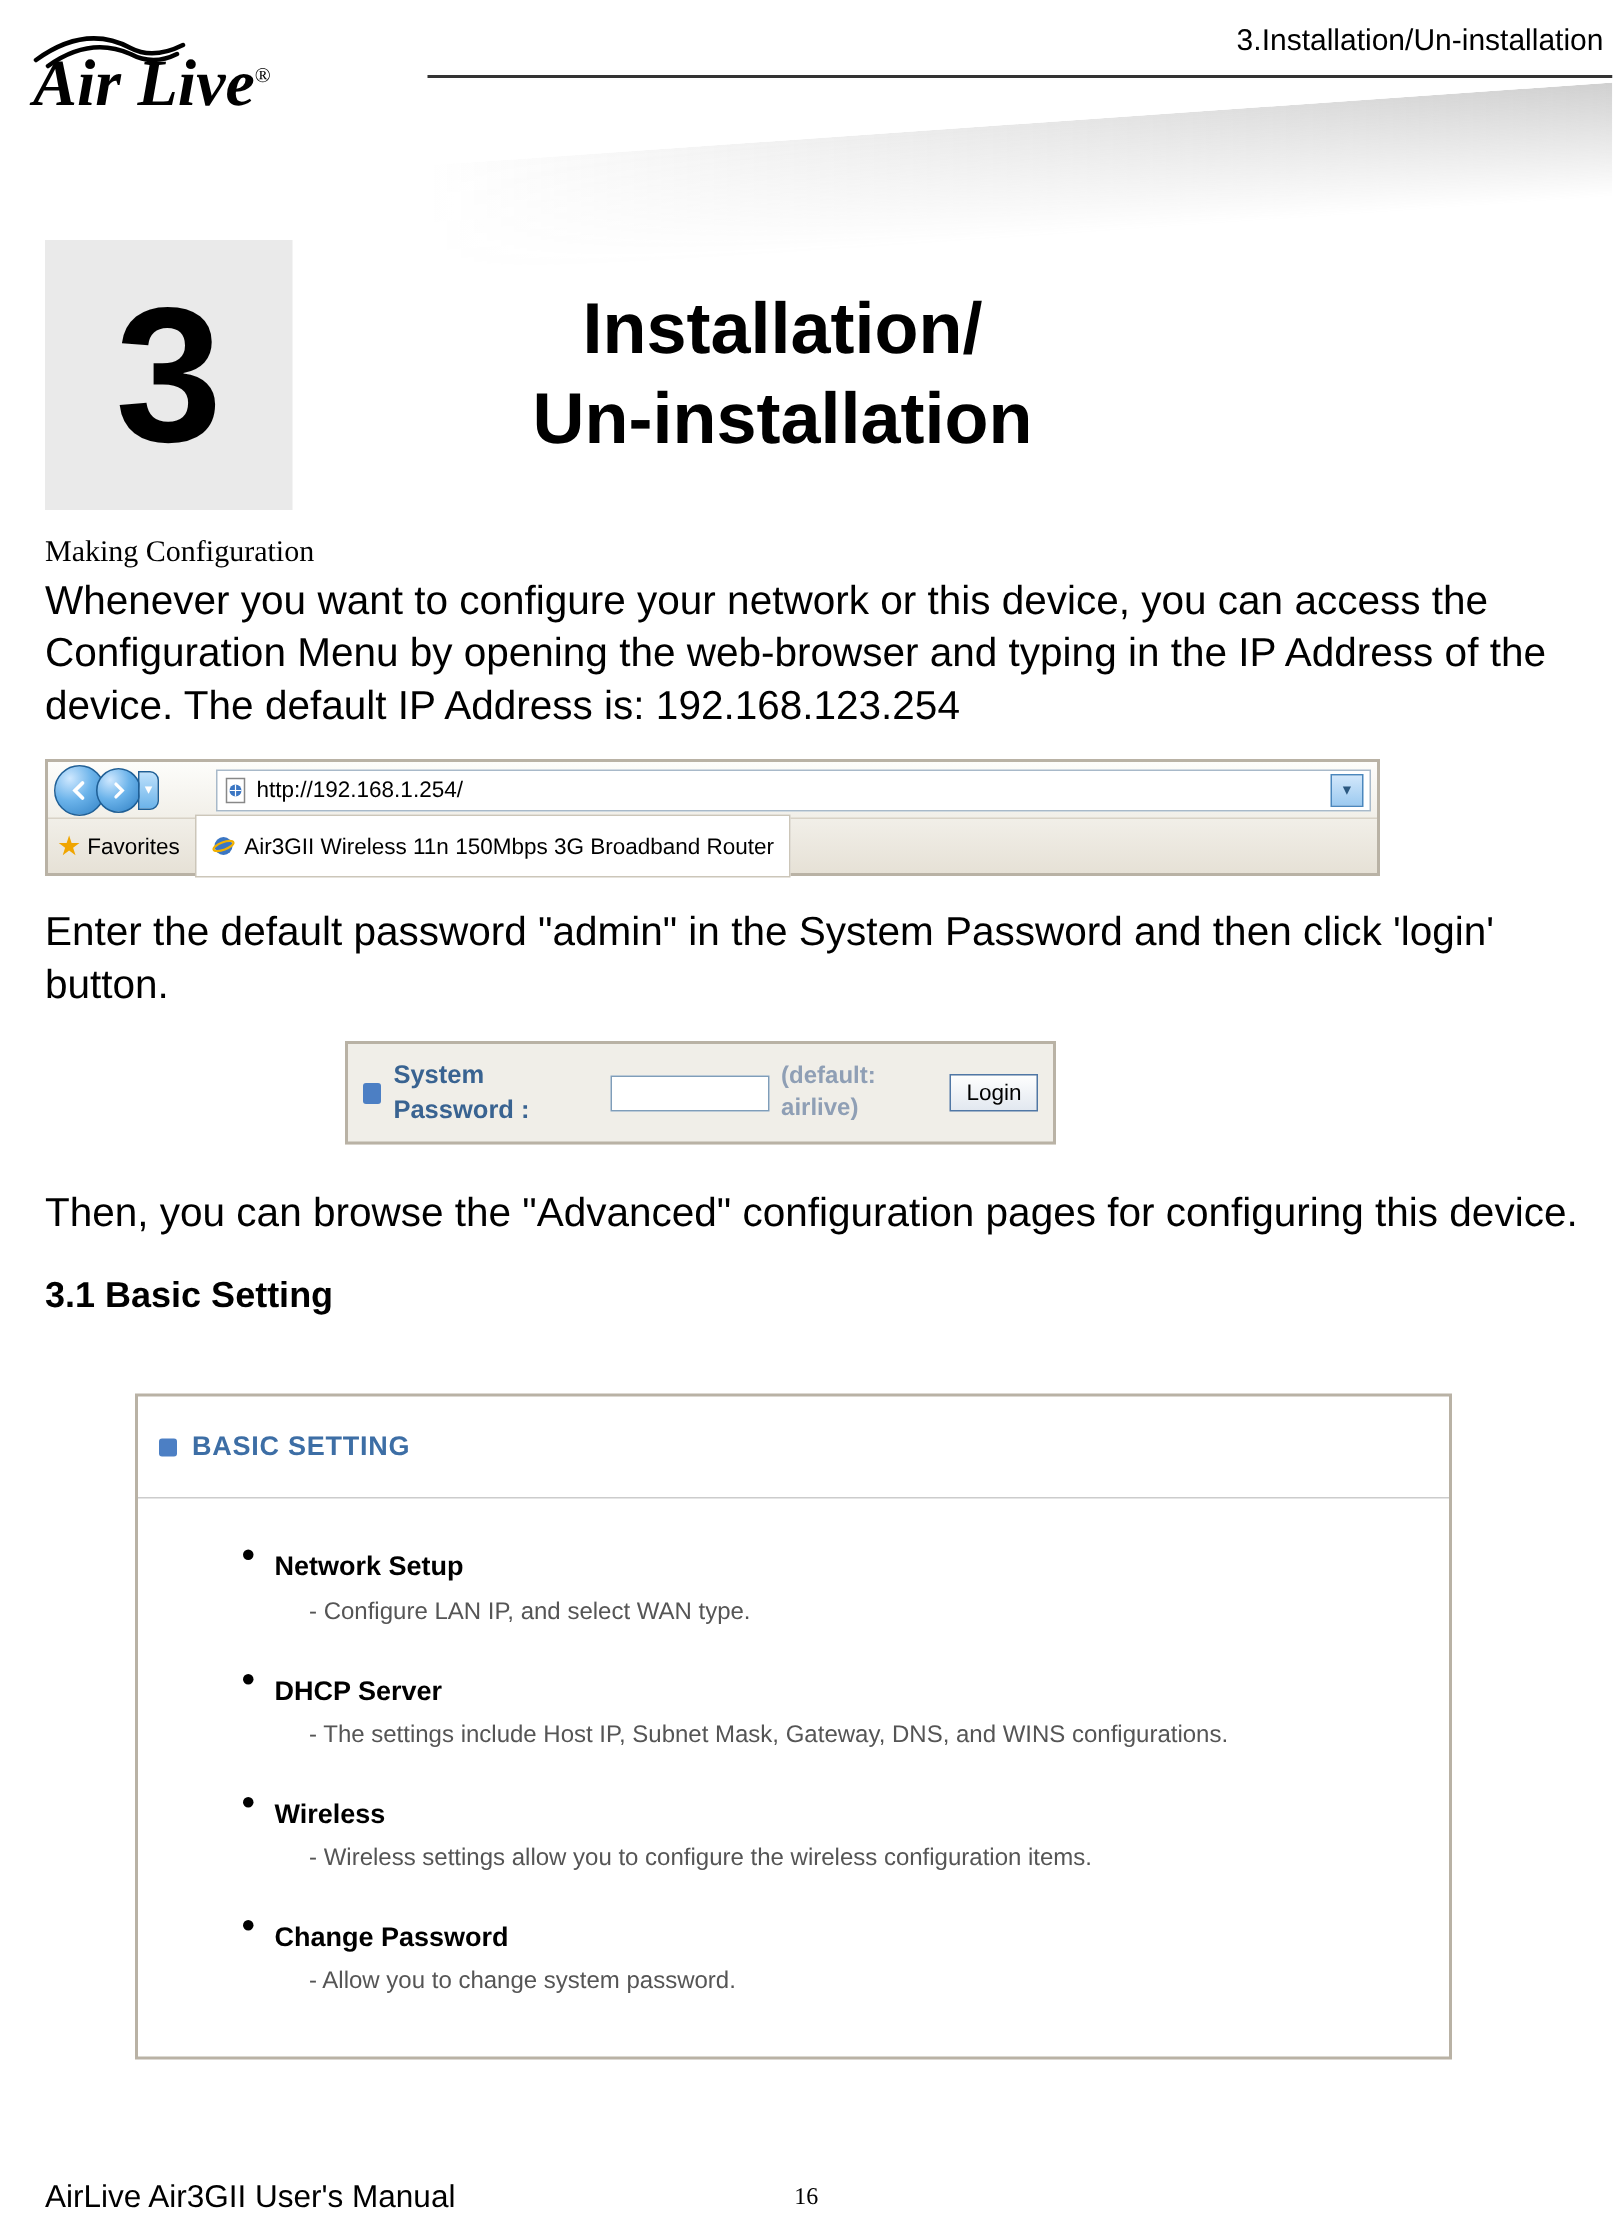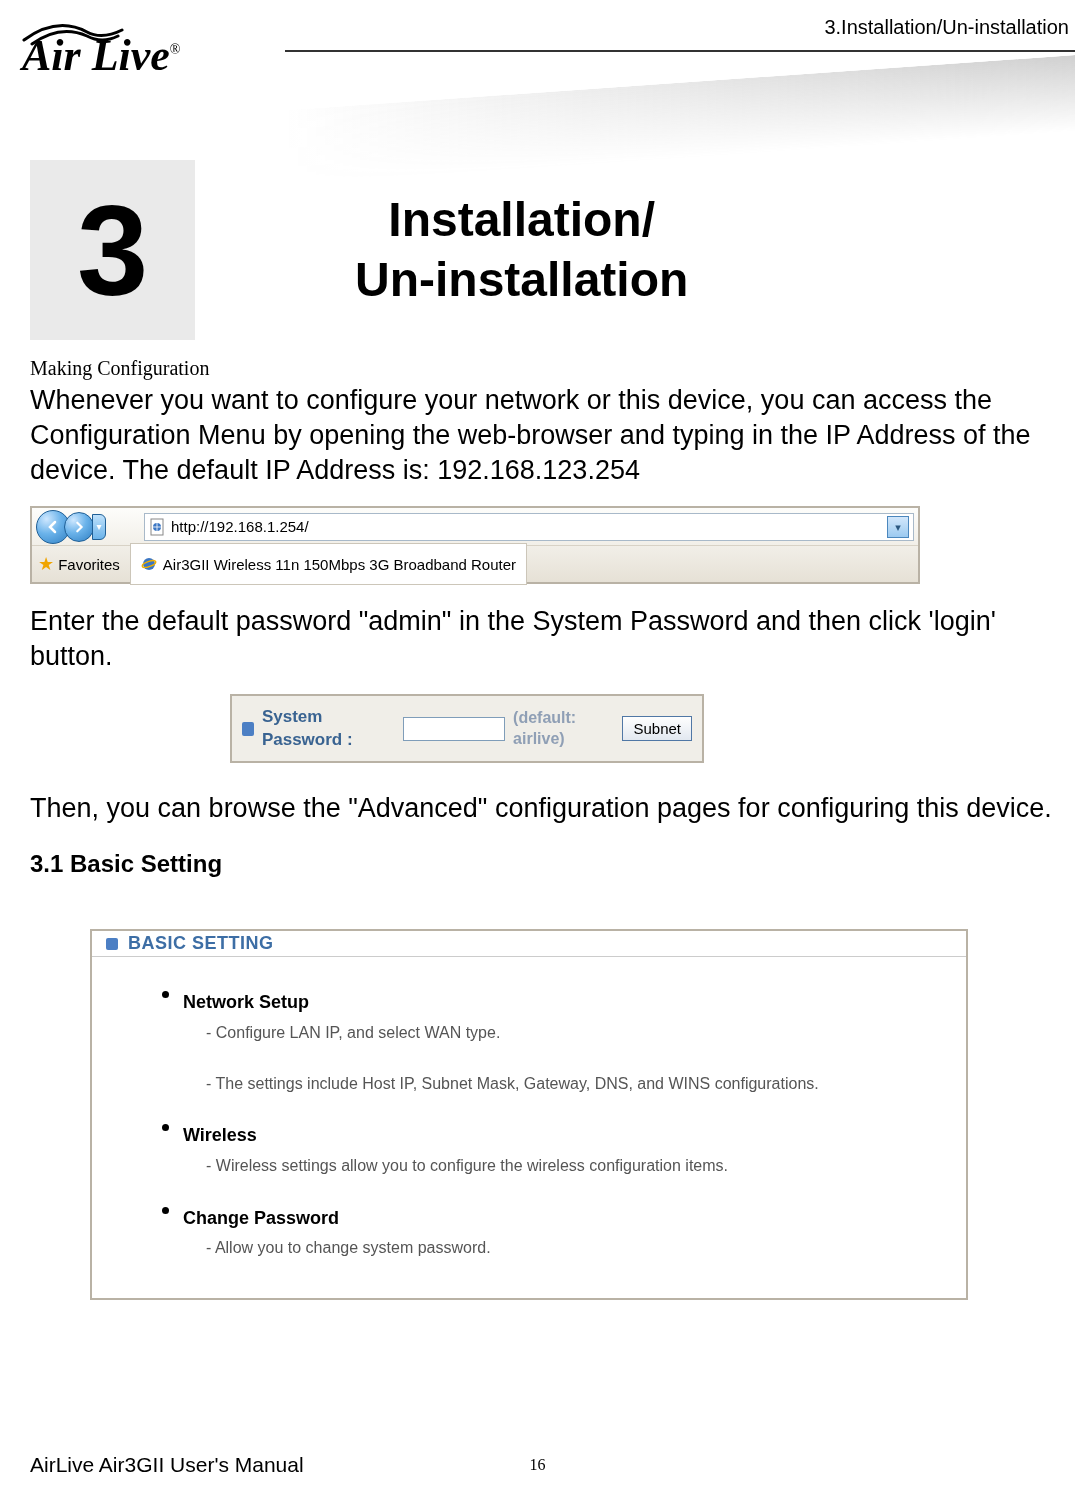--- a/index.html
+++ b/index.html
@@ -256,21 +256,21 @@
 
   
   .panel {
     margin: 50px 0 0 60px;
     width: 878px;
     border: 2px solid #b9b2a5;
     background: #fff;
   }
   .panel-head {
     display:flex;align-items:center;gap:10px;
-    padding: 1px 14px;
+    padding: 22px 14px;
     border-bottom: 1px solid #ccc;
   }
   .panel-head .sq { width:12px;height:12px; }
   .panel-title {
     color:#3d6ea5;
     font-weight:bold;
     font-size:18px;
     letter-spacing: 0.5px;
   }
   .panel-body {
@@ -383,40 +383,44 @@
       </div>
     </div>
 
     <div class="para para2">Enter the default password "admin" in the System Password and then click 'login' button.</div>
 
     <div class="login-block">
       <span class="sq"></span>
       <span class="sys-label">System Password :</span>
       <span class="pw-input"></span>
       <span class="default-lbl">(default: airlive)</span>
-      <span class="login-btn">Subnet</span>
+      <span class="login-btn">Login</span>
     </div>
 
     <div class="para para3">Then, you can browse the "Advanced" configuration pages for configuring this device.</div>
     <div class="h31">3.1 Basic Setting</div>
 
     <div class="panel">
       <div class="panel-head">
         <span class="sq"></span>
         <span class="panel-title">BASIC SETTING</span>
       </div>
       <div class="panel-body">
         <div class="item">
           <div class="item-title">
               <span class="bullet"></span>
               <span>Network Setup</span>
             </div>
           <div class="item-desc">- Configure LAN IP, and select WAN type.</div>
         </div>
         <div class="item">
+          <div class="item-title">
+              <span class="bullet"></span>
+              <span>DHCP Server</span>
+            </div>
           <div class="item-desc">- The settings include Host IP, Subnet Mask, Gateway, DNS, and WINS configurations.</div>
         </div>
         <div class="item">
           <div class="item-title">
               <span class="bullet"></span>
               <span>Wireless</span>
             </div>
           <div class="item-desc">- Wireless settings allow you to configure the wireless configuration items.</div>
         </div>
         <div class="item">

